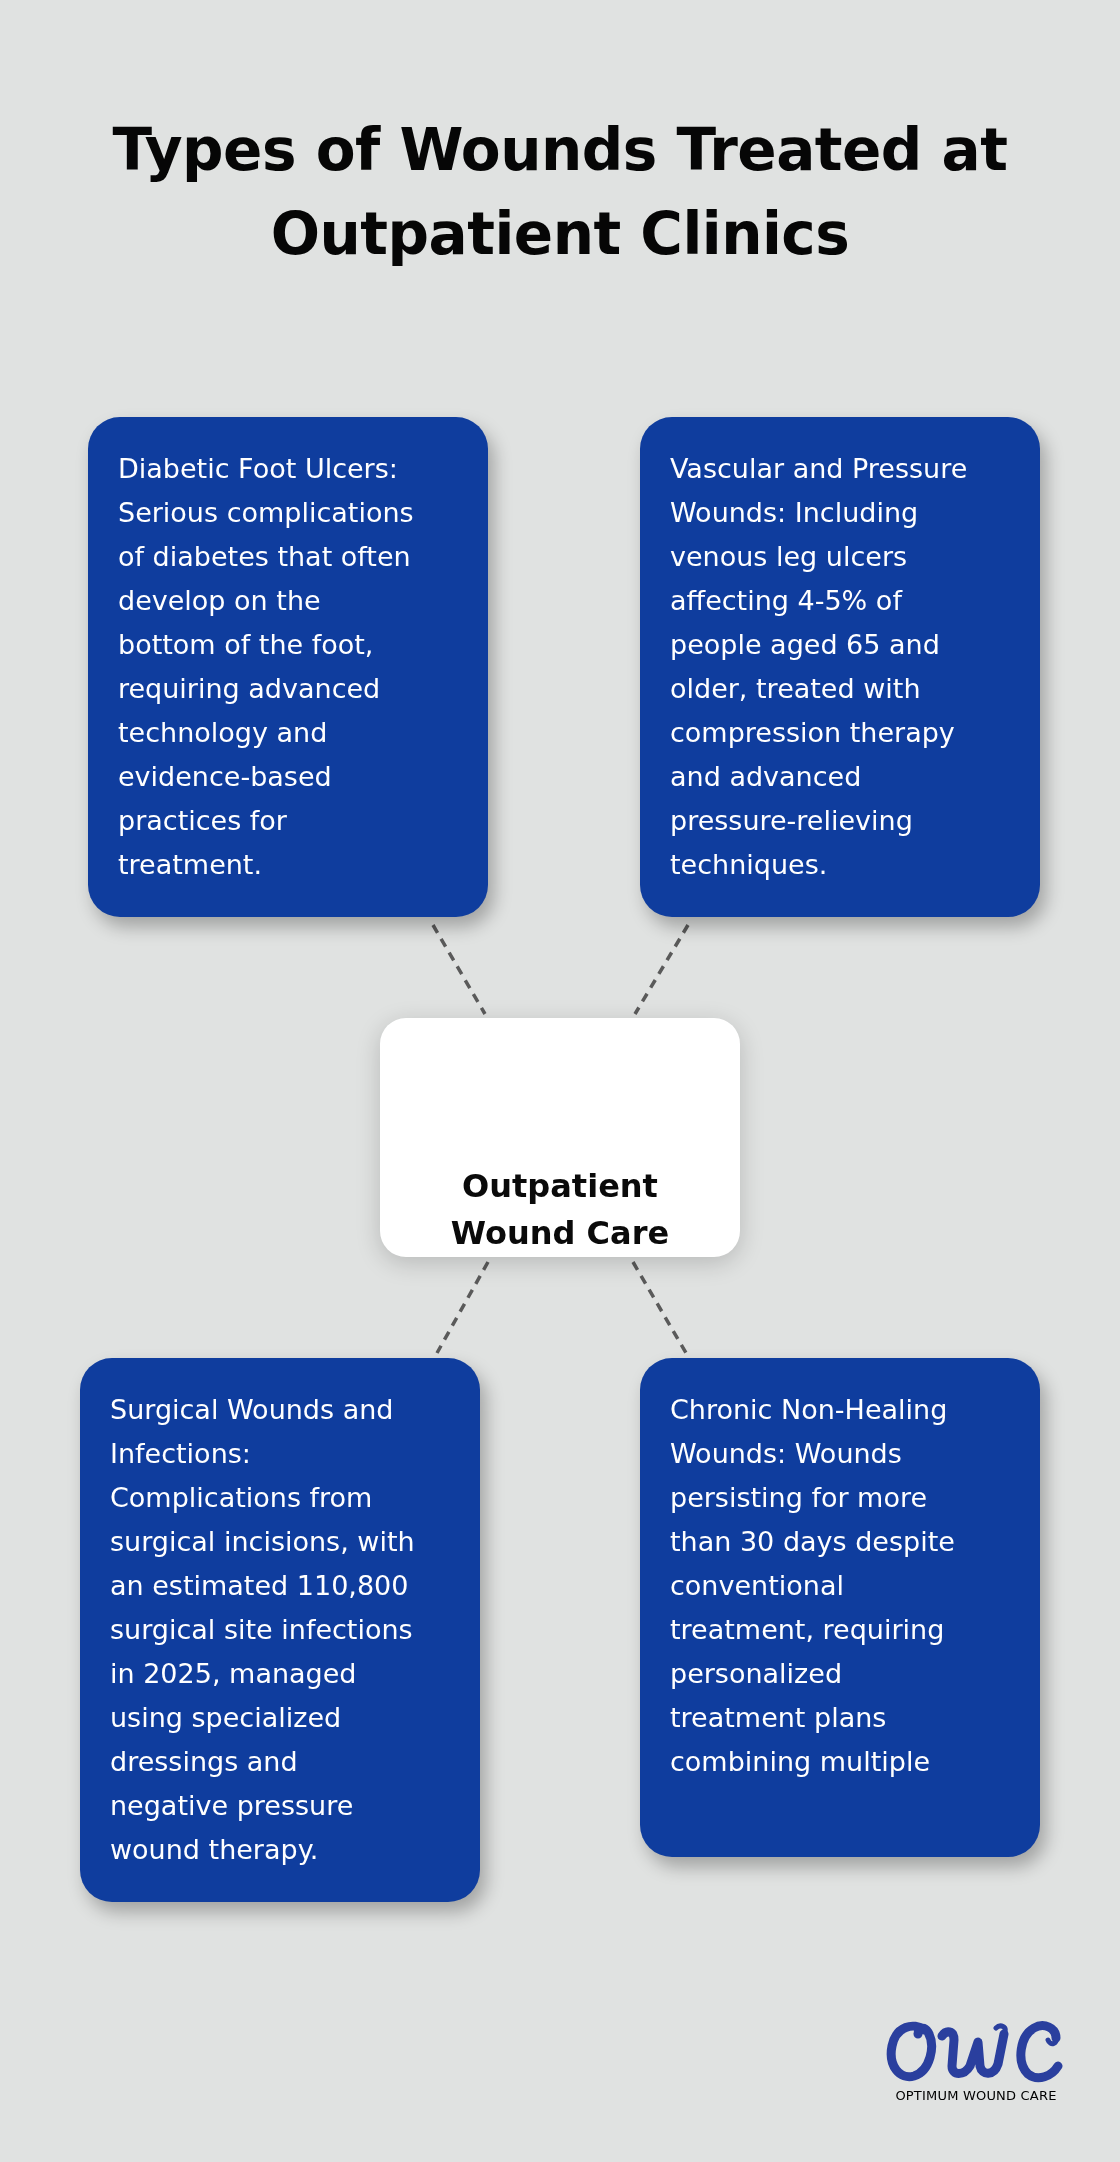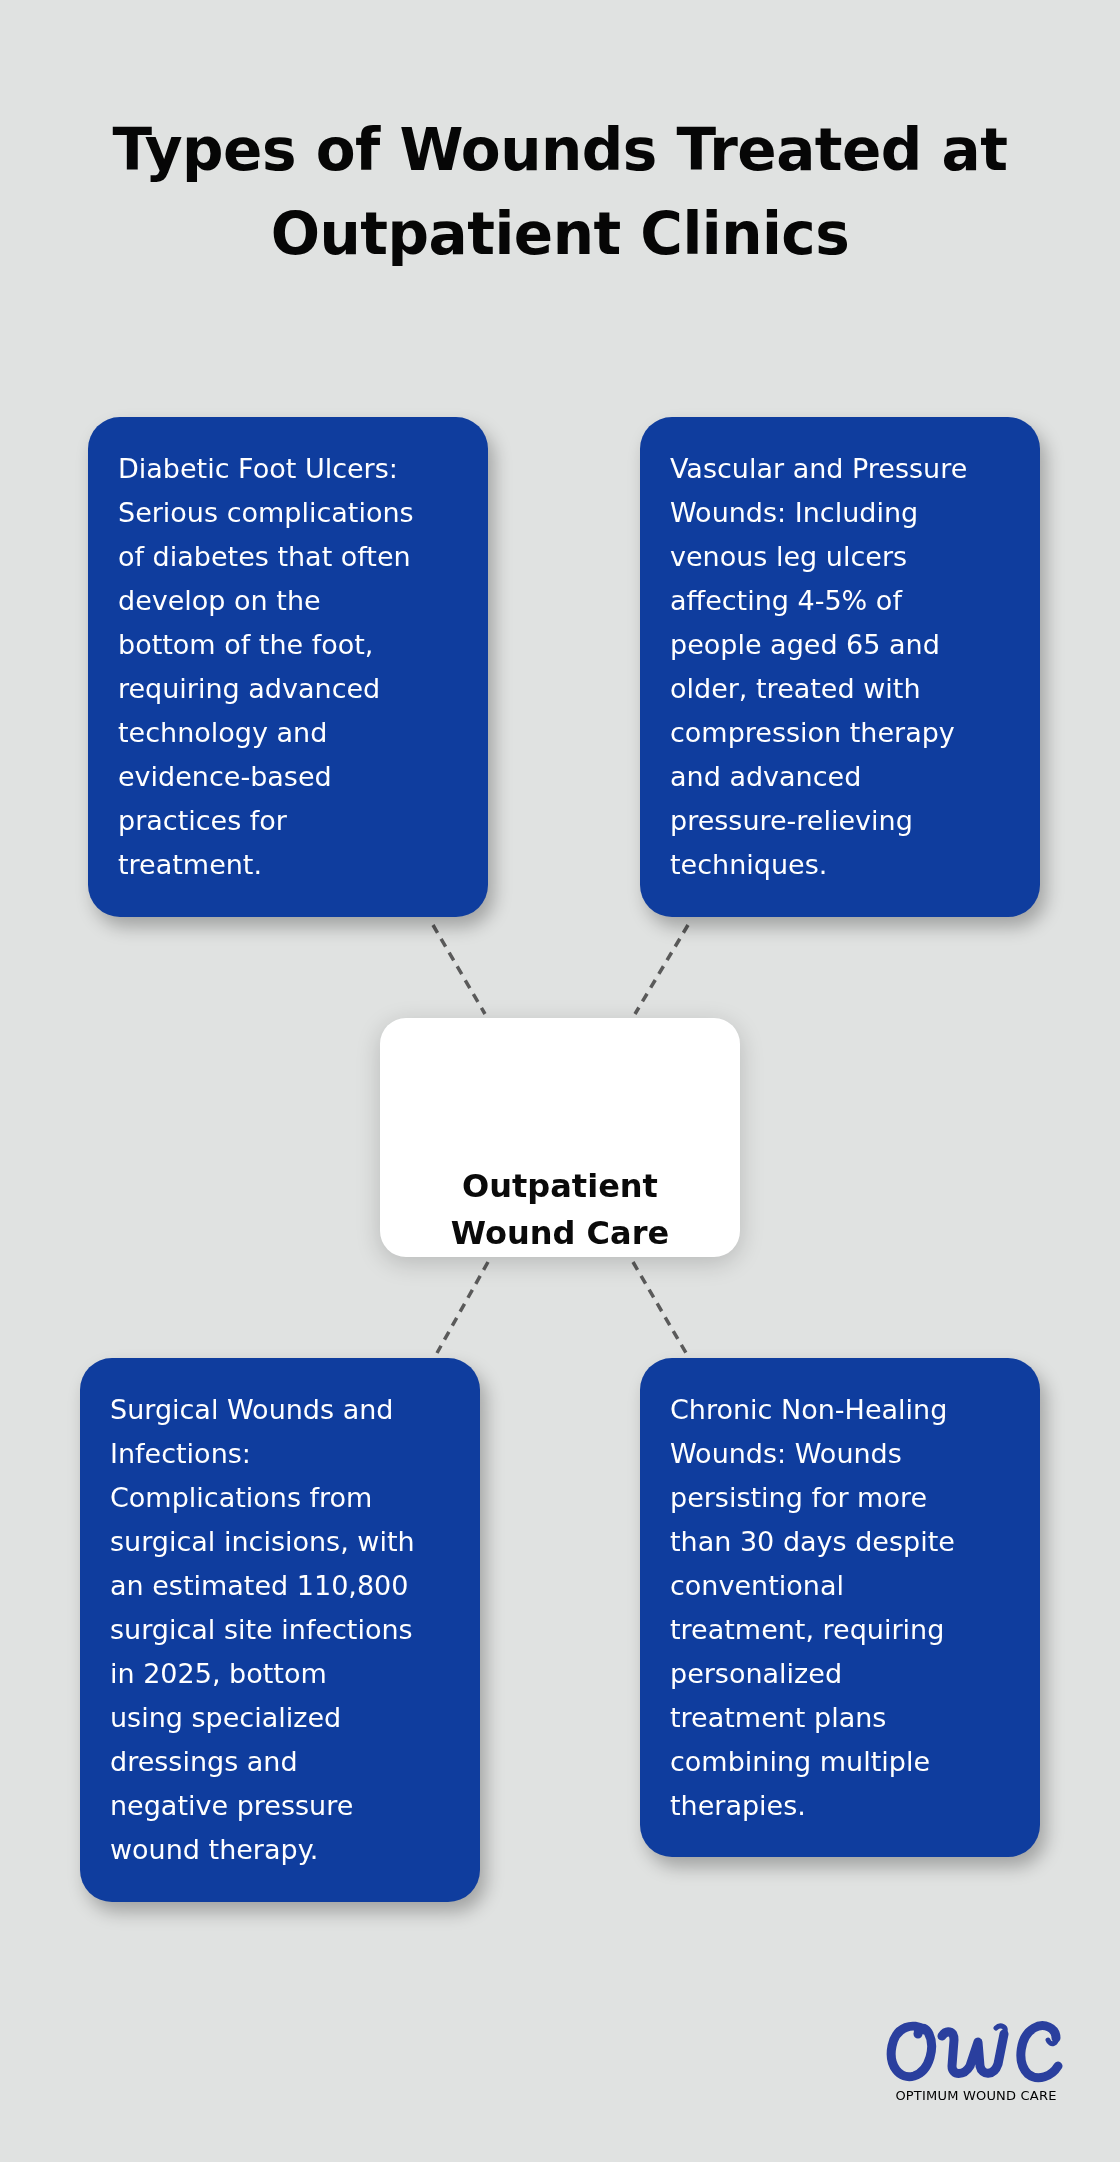--- a/index.html
+++ b/index.html
@@ -155,38 +155,37 @@
   <span>Wound Care</span>
 </div>
 
 <div class="card card-bl">
   <span class="line">Surgical Wounds and</span>
   <span class="line">Infections:</span>
   <span class="line">Complications from</span>
   <span class="line">surgical incisions, with</span>
   <span class="line">an estimated 110,800</span>
   <span class="line">surgical site infections</span>
-  <span class="line">in 2025, bottom</span>
+  <span class="line">in 2025, managed</span>
   <span class="line">using specialized</span>
   <span class="line">dressings and</span>
   <span class="line">negative pressure</span>
   <span class="line">wound therapy.</span>
 </div>
 
 <div class="card card-br">
   <span class="line">Chronic Non-Healing</span>
   <span class="line">Wounds: Wounds</span>
   <span class="line">persisting for more</span>
   <span class="line">than 30 days despite</span>
   <span class="line">conventional</span>
   <span class="line">treatment, requiring</span>
   <span class="line">personalized</span>
   <span class="line">treatment plans</span>
   <span class="line">combining multiple</span>
-  <span class="line">therapies.</span>
 </div>
 
 <div class="logo">
   <svg class="logo-mark" viewBox="0 0 182 70" xmlns="http://www.w3.org/2000/svg">
     <g fill="none" stroke="#2a3f9e" stroke-linecap="round" stroke-linejoin="round">
 
       <path d="M40 14 C 30 6, 12 10, 8 30 C 4 50, 16 64, 30 60 C 46 55, 52 30, 44 16 C 40 10, 34 12, 34 18" stroke-width="9"></path>
 
       <path d="M58 20 C 62 14, 70 14, 70 24 L 68 50 C 68 60, 80 60, 86 50 L 94 26 L 96 50 C 98 60, 110 60, 114 48 L 120 18" stroke-width="9"></path>
       <path d="M112 12 C 116 8, 124 10, 120 18" stroke-width="5"></path>

